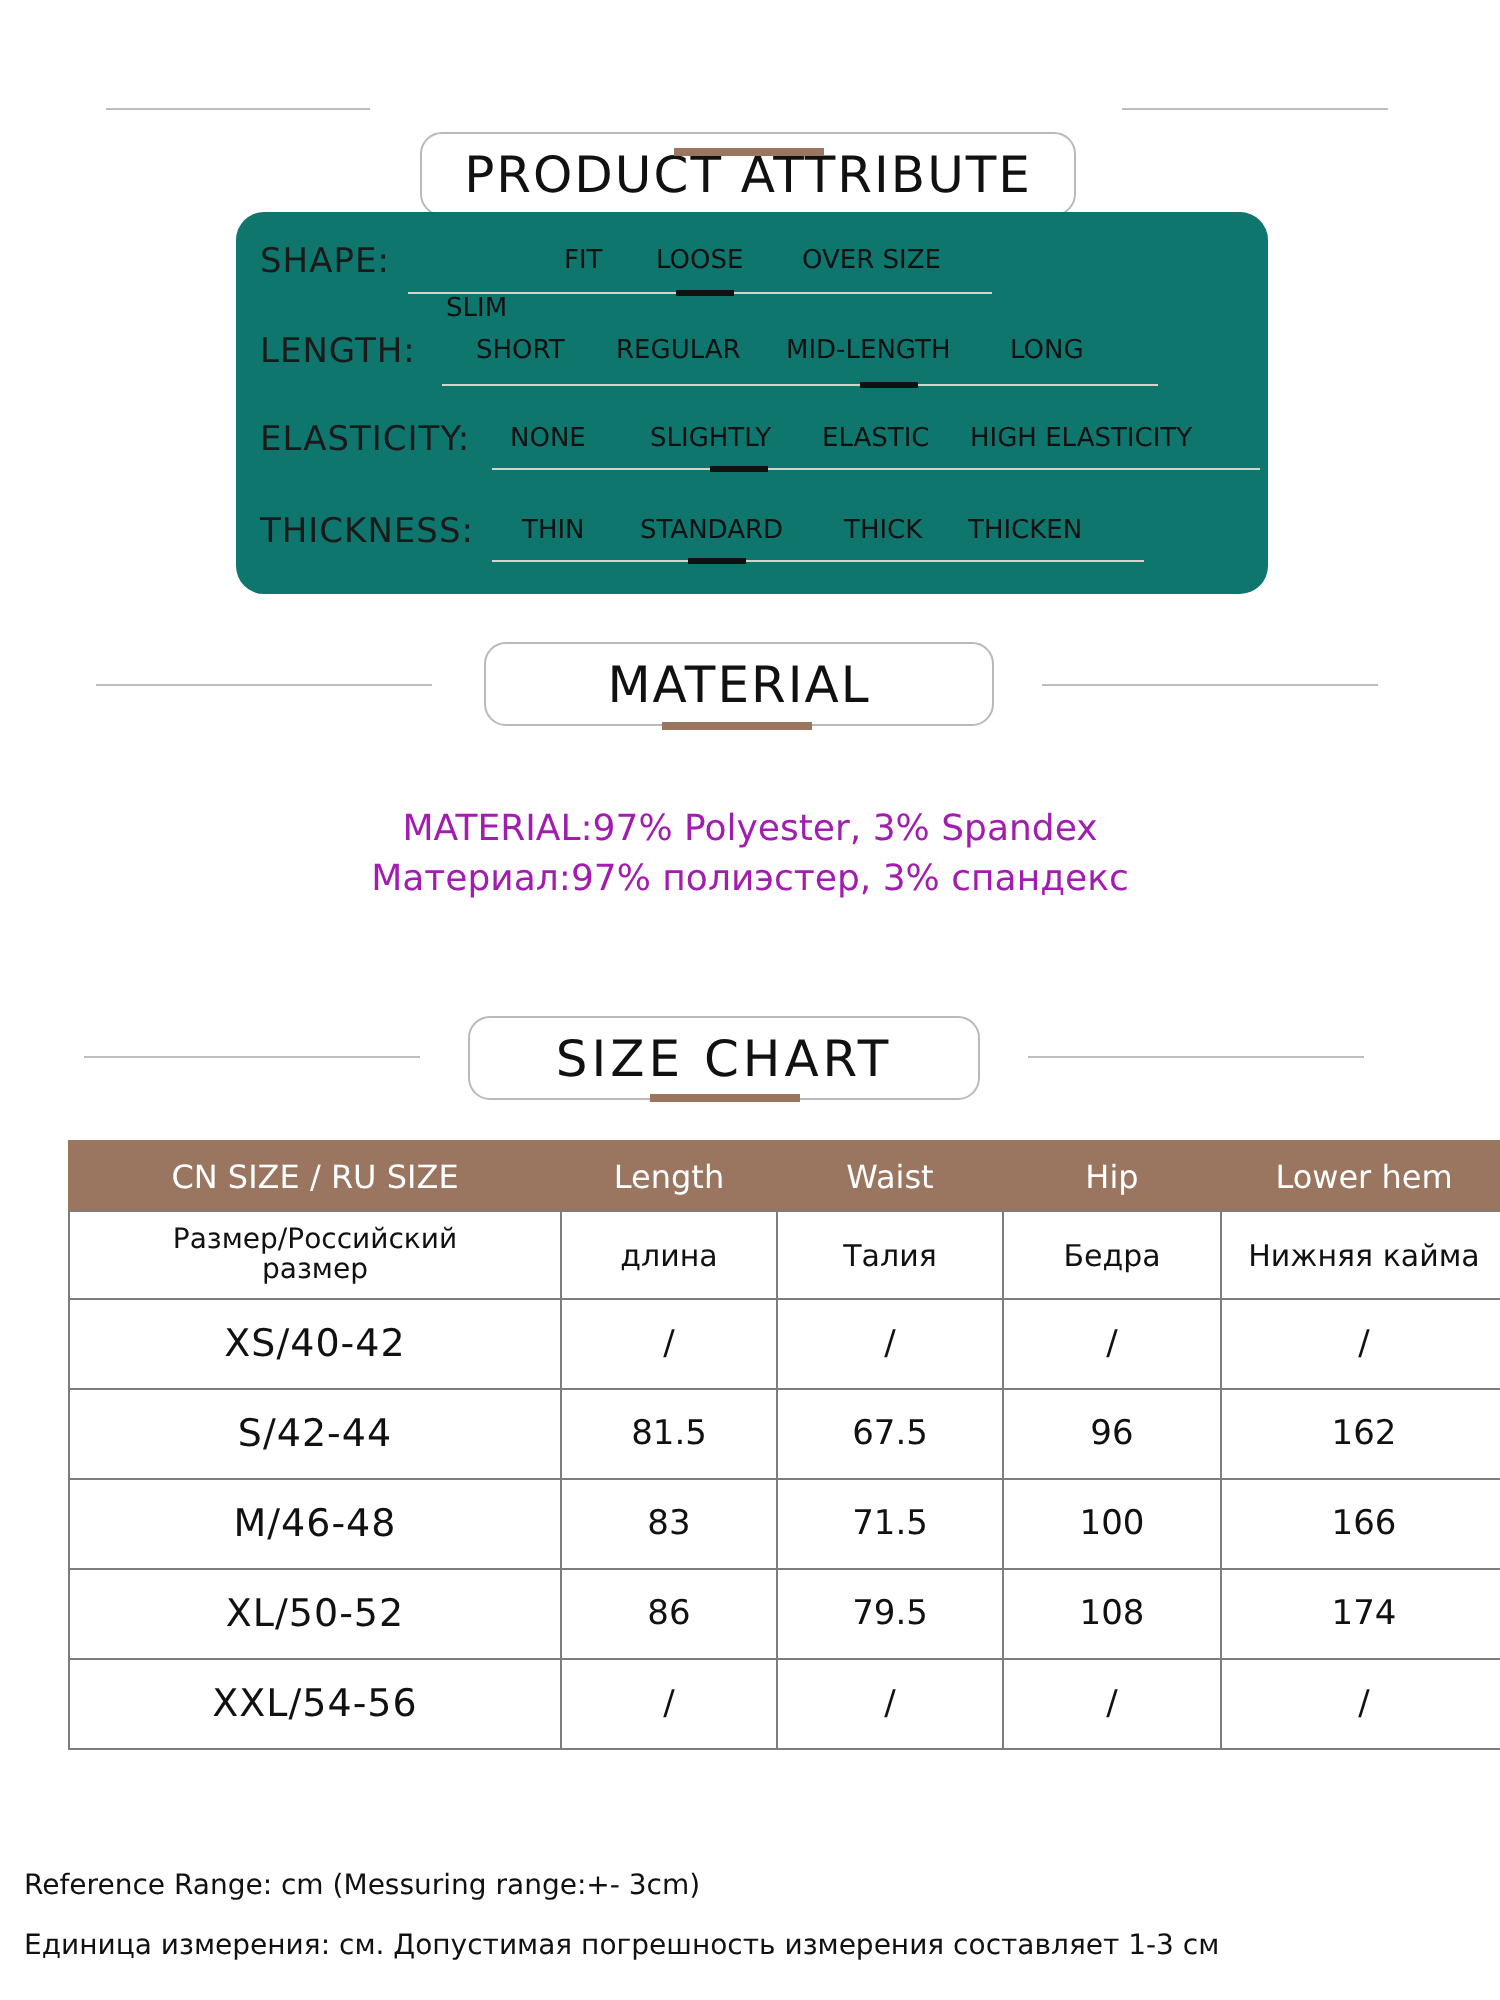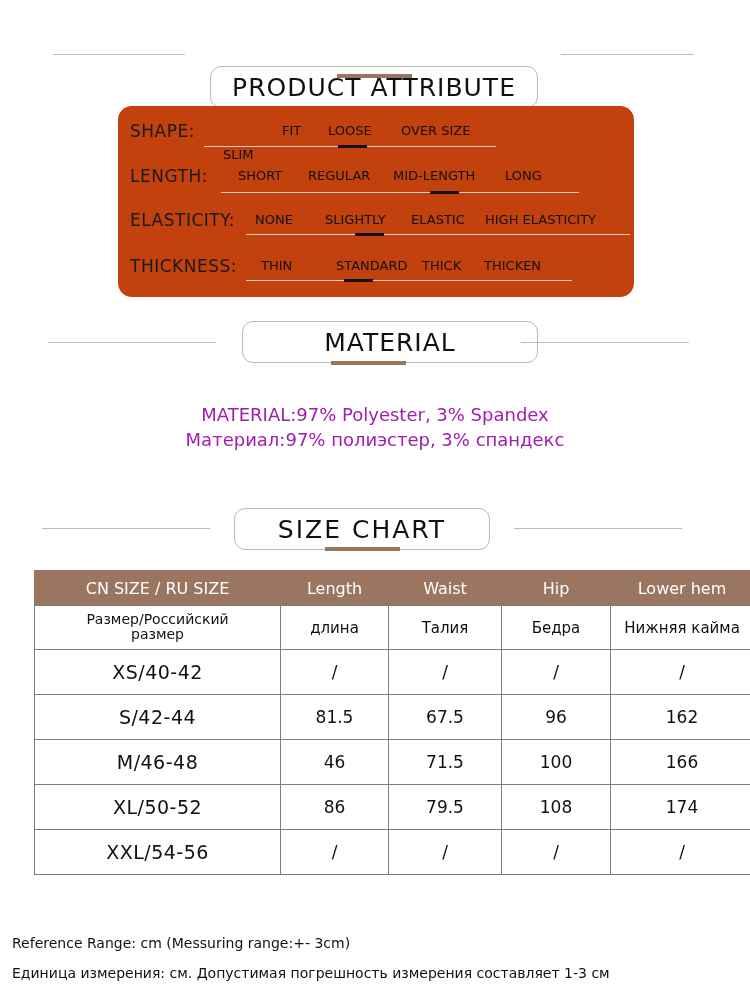--- a/index.html
+++ b/index.html
@@ -6,21 +6,21 @@
   body { width:750px; height:1000px; position:relative; overflow:hidden; font-family:"DejaVu Sans", sans-serif; color:#111; }
 
   
   .sec-line { position:absolute; height:1px; background:#bdbdbd; }
   .sec-box { position:absolute; border:1px solid #b9b9b9; border-radius:11px; background:#fff; box-sizing:border-box;
              display:flex; align-items:center; justify-content:center; font-family:"DejaVu Sans", sans-serif;
              font-size:25px; letter-spacing:1px; color:#111; }
   .sec-bar { position:absolute; height:4px; background:#9a7560; }
 
   
-  .attr-panel { position:absolute; left:118px; top:106px; width:516px; height:191px; background:#c2410c; border-radius:14px; }
+  .attr-panel { position:absolute; left:118px; top:106px; width:516px; height:191px; background:#0f766e; border-radius:14px; }
   .attr-row { position:absolute; left:12px; height:30px; }
   .attr-label { position:absolute; left:0; top:0; font-size:17px; letter-spacing:0.5px; color:#1a1a1a; white-space:nowrap; }
   .attr-line { position:absolute; height:1px; background:#d9d2cb; }
   .attr-opt { position:absolute; top:2px; font-size:13px; color:#111; white-space:nowrap; }
   .attr-mark { position:absolute; height:3px; background:#111; }
 
   
   .mat-line { position:absolute; left:0; width:750px; text-align:center; font-size:18px; color:#a21caf; }
 
   
@@ -73,30 +73,30 @@
     <div class="attr-opt" style="left:195px;">SLIGHTLY</div>
     <div class="attr-mark" style="left:225px; top:23px; width:29px;"></div>
     <div class="attr-opt" style="left:281px;">ELASTIC</div>
     <div class="attr-opt" style="left:355px;">HIGH ELASTICITY</div>
   </div>
 
   <div class="attr-row" style="top:150px;">
     <div class="attr-label">THICKNESS:</div>
     <div class="attr-line" style="left:116px; top:24px; width:326px;"></div>
     <div class="attr-opt" style="left:131px;">THIN</div>
-    <div class="attr-opt" style="left:190px;margin-left:16px;">STANDARD</div>
+    <div class="attr-opt" style="left:190px;">STANDARD</div>
     <div class="attr-mark" style="left:214px; top:23px; width:29px;"></div>
     <div class="attr-opt" style="left:292px;">THICK</div>
     <div class="attr-opt" style="left:354px;">THICKEN</div>
   </div>
 </div>
 
 <div>
   <div class="sec-line" style="left:48px; top:342px; width:168px;"></div>
-  <div class="sec-box" style="left:242px; top:321px; width:296px; height:42px;">MATERIAL</div>
+  <div class="sec-box" style="left:242px; top:321px; width:255px; height:42px;">MATERIAL</div>
   <div class="sec-bar" style="left:331px; top:361px; width:75px;"></div>
   <div class="sec-line" style="left:521px; top:342px; width:168px;"></div>
 </div>
 
 <div class="mat-line" style="top:404px;">MATERIAL:97% Polyester, 3% Spandex</div>
 <div class="mat-line" style="top:429px;">Материал:97% полиэстер, 3% спандекс</div>
 
 <div>
   <div class="sec-line" style="left:42px; top:528px; width:168px;"></div>
   <div class="sec-box" style="left:234px; top:508px; width:256px; height:42px; letter-spacing:2px;">SIZE CHART</div>
@@ -138,21 +138,21 @@
   </tr>
   <tr class="data">
     <td class="size-cell">S/42-44</td>
     <td>81.5</td>
     <td>67.5</td>
     <td>96</td>
     <td>162</td>
   </tr>
   <tr class="data">
     <td class="size-cell">M/46-48</td>
-    <td>46</td>
+    <td>83</td>
     <td>71.5</td>
     <td>100</td>
     <td>166</td>
   </tr>
   <tr class="data">
     <td class="size-cell">XL/50-52</td>
     <td>86</td>
     <td>79.5</td>
     <td>108</td>
     <td>174</td>

